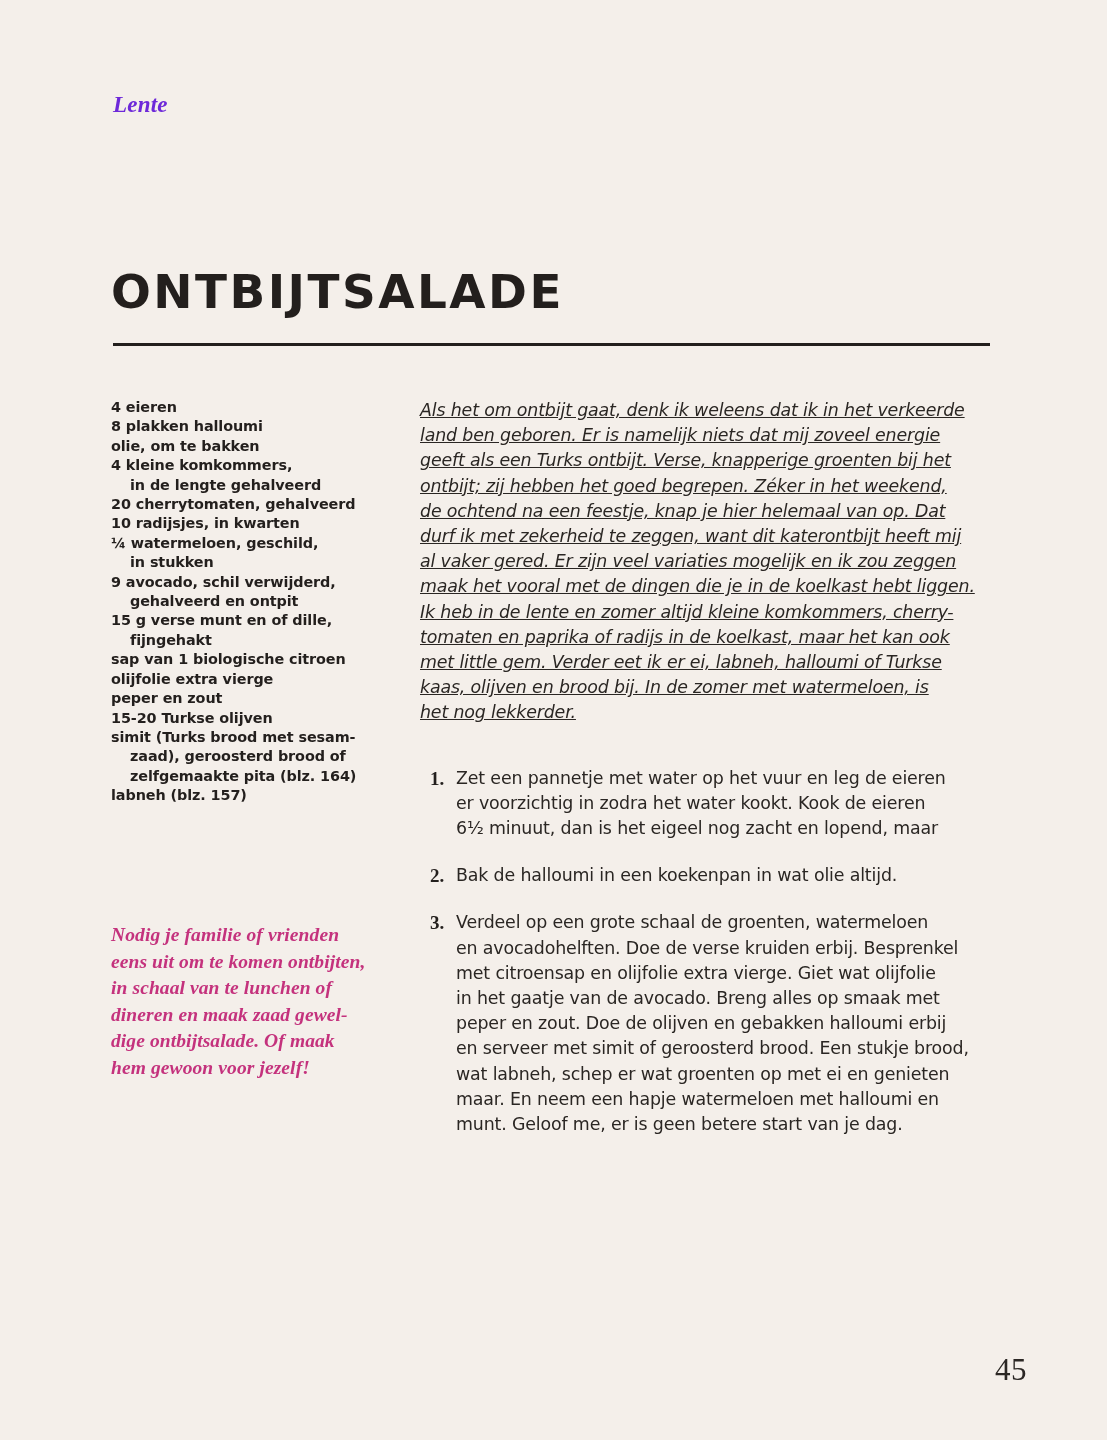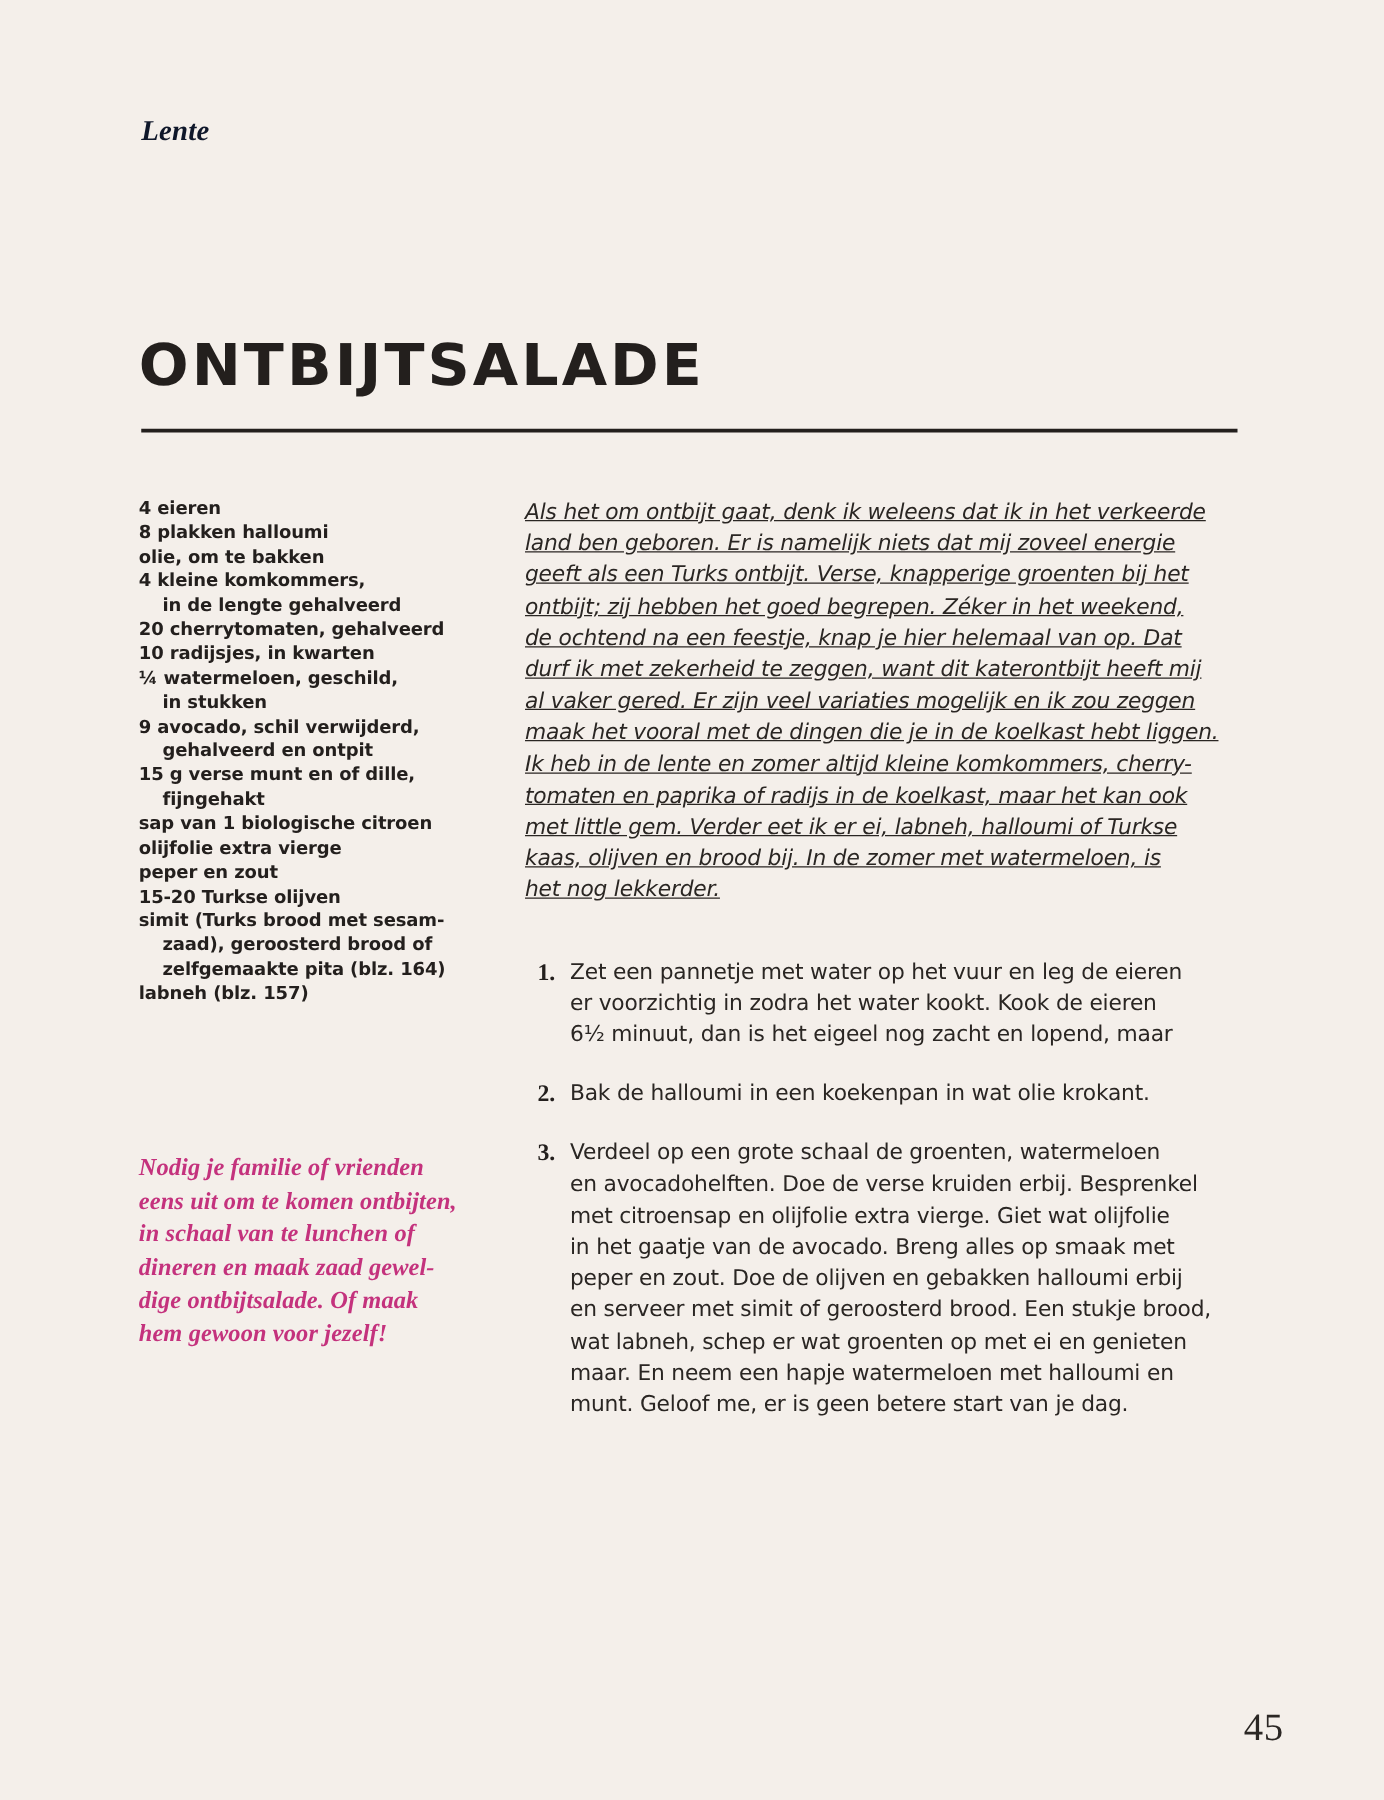--- a/index.html
+++ b/index.html
@@ -25,21 +25,21 @@
   
   .running-head {
     position: absolute;
     left: 113px;
     top: 92px;
     font-family: "Liberation Serif", serif;
     font-style: italic;
     font-weight: 700;
     font-size: 23px;
     letter-spacing: 0.2px;
-    color: #0f172a;
+    color: #6d28d9;
   }
 
   
   .recipe-title {
     position: absolute;
     left: 111px;
     top: 238px;
     font-family: "DejaVu Sans", sans-serif;
     font-weight: 700;
     font-size: 46px;
@@ -162,21 +162,21 @@
   }
   .step .ln {
     display: block;
     white-space: nowrap;
   }
 
   
   .folio {
     position: absolute;
     right: 80px;
-    bottom: 40px;
+    bottom: 52px;
     font-family: "Liberation Serif", serif;
     font-size: 31px;
     letter-spacing: 0.5px;
     color: #2b2724;
     margin-left: 48px;
   }
 </style>
 </head>
 <body>
 
@@ -234,20 +234,20 @@
         <span class="ln">al vaker gered. Er zijn veel variaties mogelijk en ik zou zeggen</span>
         <span class="ln">maak het vooral met de dingen die je in de koelkast hebt liggen.</span>
         <span class="ln">Ik heb in de lente en zomer altijd kleine komkommers, cherry-</span>
         <span class="ln">tomaten en paprika of radijs in de koelkast, maar het kan ook</span>
         <span class="ln">met little gem. Verder eet ik er ei, labneh, halloumi of Turkse</span>
         <span class="ln">kaas, olijven en brood bij. In de zomer met watermeloen, is</span>
         <span class="ln">het nog lekkerder.</span>
       </p>
     <ol class="steps">
         <li class="step"><span class="step-num">1.</span><span><span class="ln">Zet een pannetje met water op het vuur en leg de eieren</span><span class="ln">er voorzichtig in zodra het water kookt. Kook de eieren</span><span class="ln">6½ minuut, dan is het eigeel nog zacht en lopend, maar</span></span></li>
-        <li class="step"><span class="step-num">2.</span><span><span class="ln">Bak de halloumi in een koekenpan in wat olie krokant.</span></span></li>
+        <li class="step"><span class="step-num">2.</span><span><span class="ln">Bak de halloumi in een koekenpan in wat olie altijd.</span></span></li>
         <li class="step"><span class="step-num">3.</span><span><span class="ln">Verdeel op een grote schaal de groenten, watermeloen</span><span class="ln">en avocadohelften. Doe de verse kruiden erbij. Besprenkel</span><span class="ln">met citroensap en olijfolie extra vierge. Giet wat olijfolie</span><span class="ln">in het gaatje van de avocado. Breng alles op smaak met</span><span class="ln">peper en zout. Doe de olijven en gebakken halloumi erbij</span><span class="ln">en serveer met simit of geroosterd brood. Een stukje brood,</span><span class="ln">wat labneh, schep er wat groenten op met ei en genieten</span><span class="ln">maar. En neem een hapje watermeloen met halloumi en</span><span class="ln">munt. Geloof me, er is geen betere start van je dag.</span></span></li>
       </ol>
   </div>
 
   <div class="folio">45</div>
 
 </div>
 
 </body></html>

